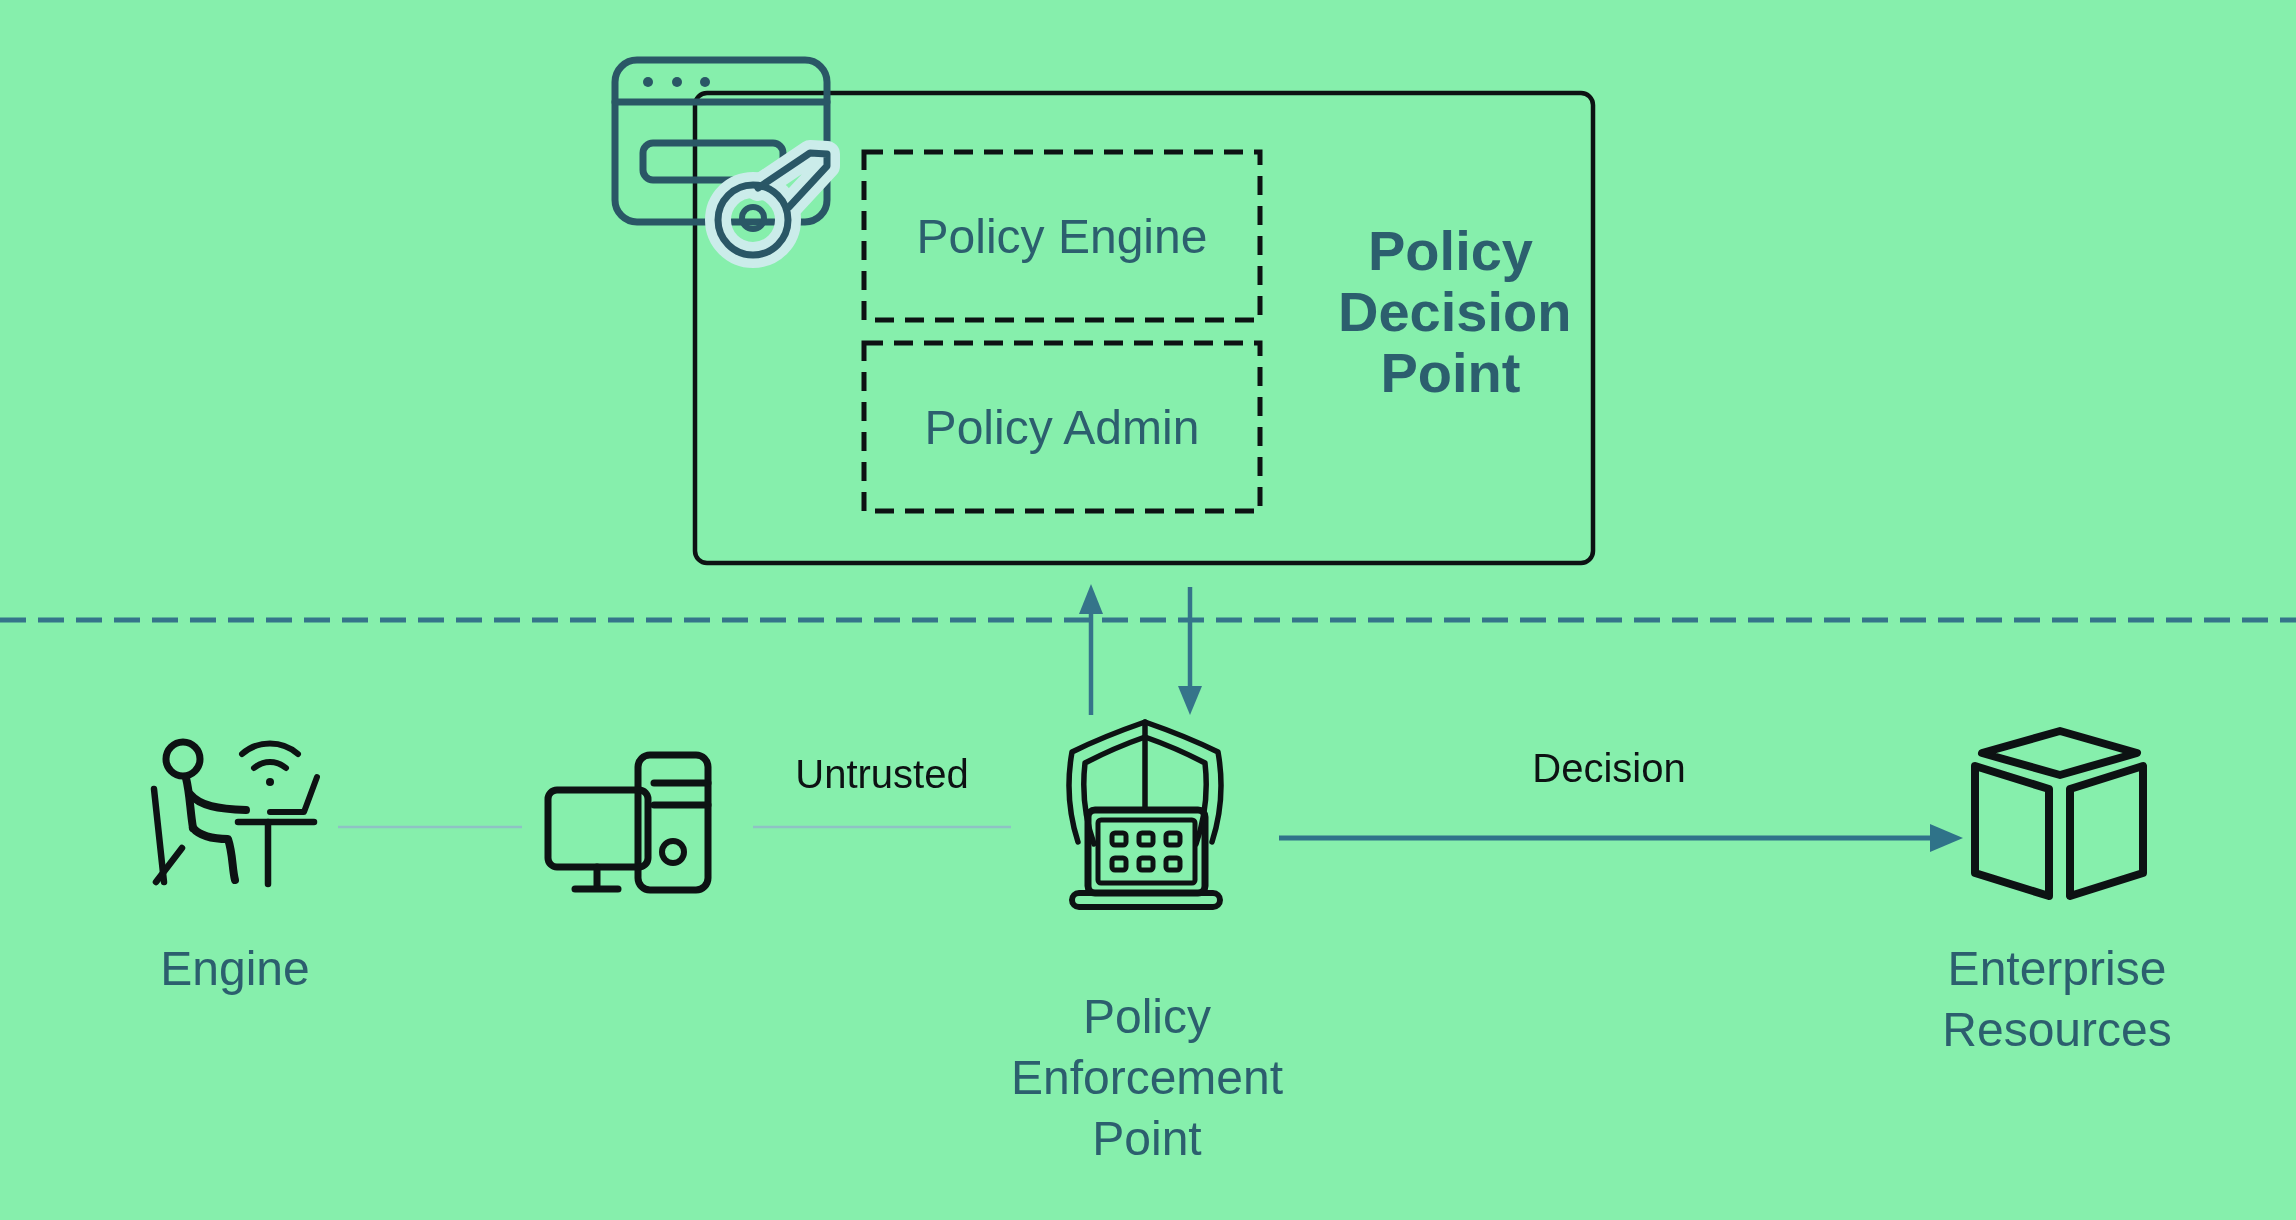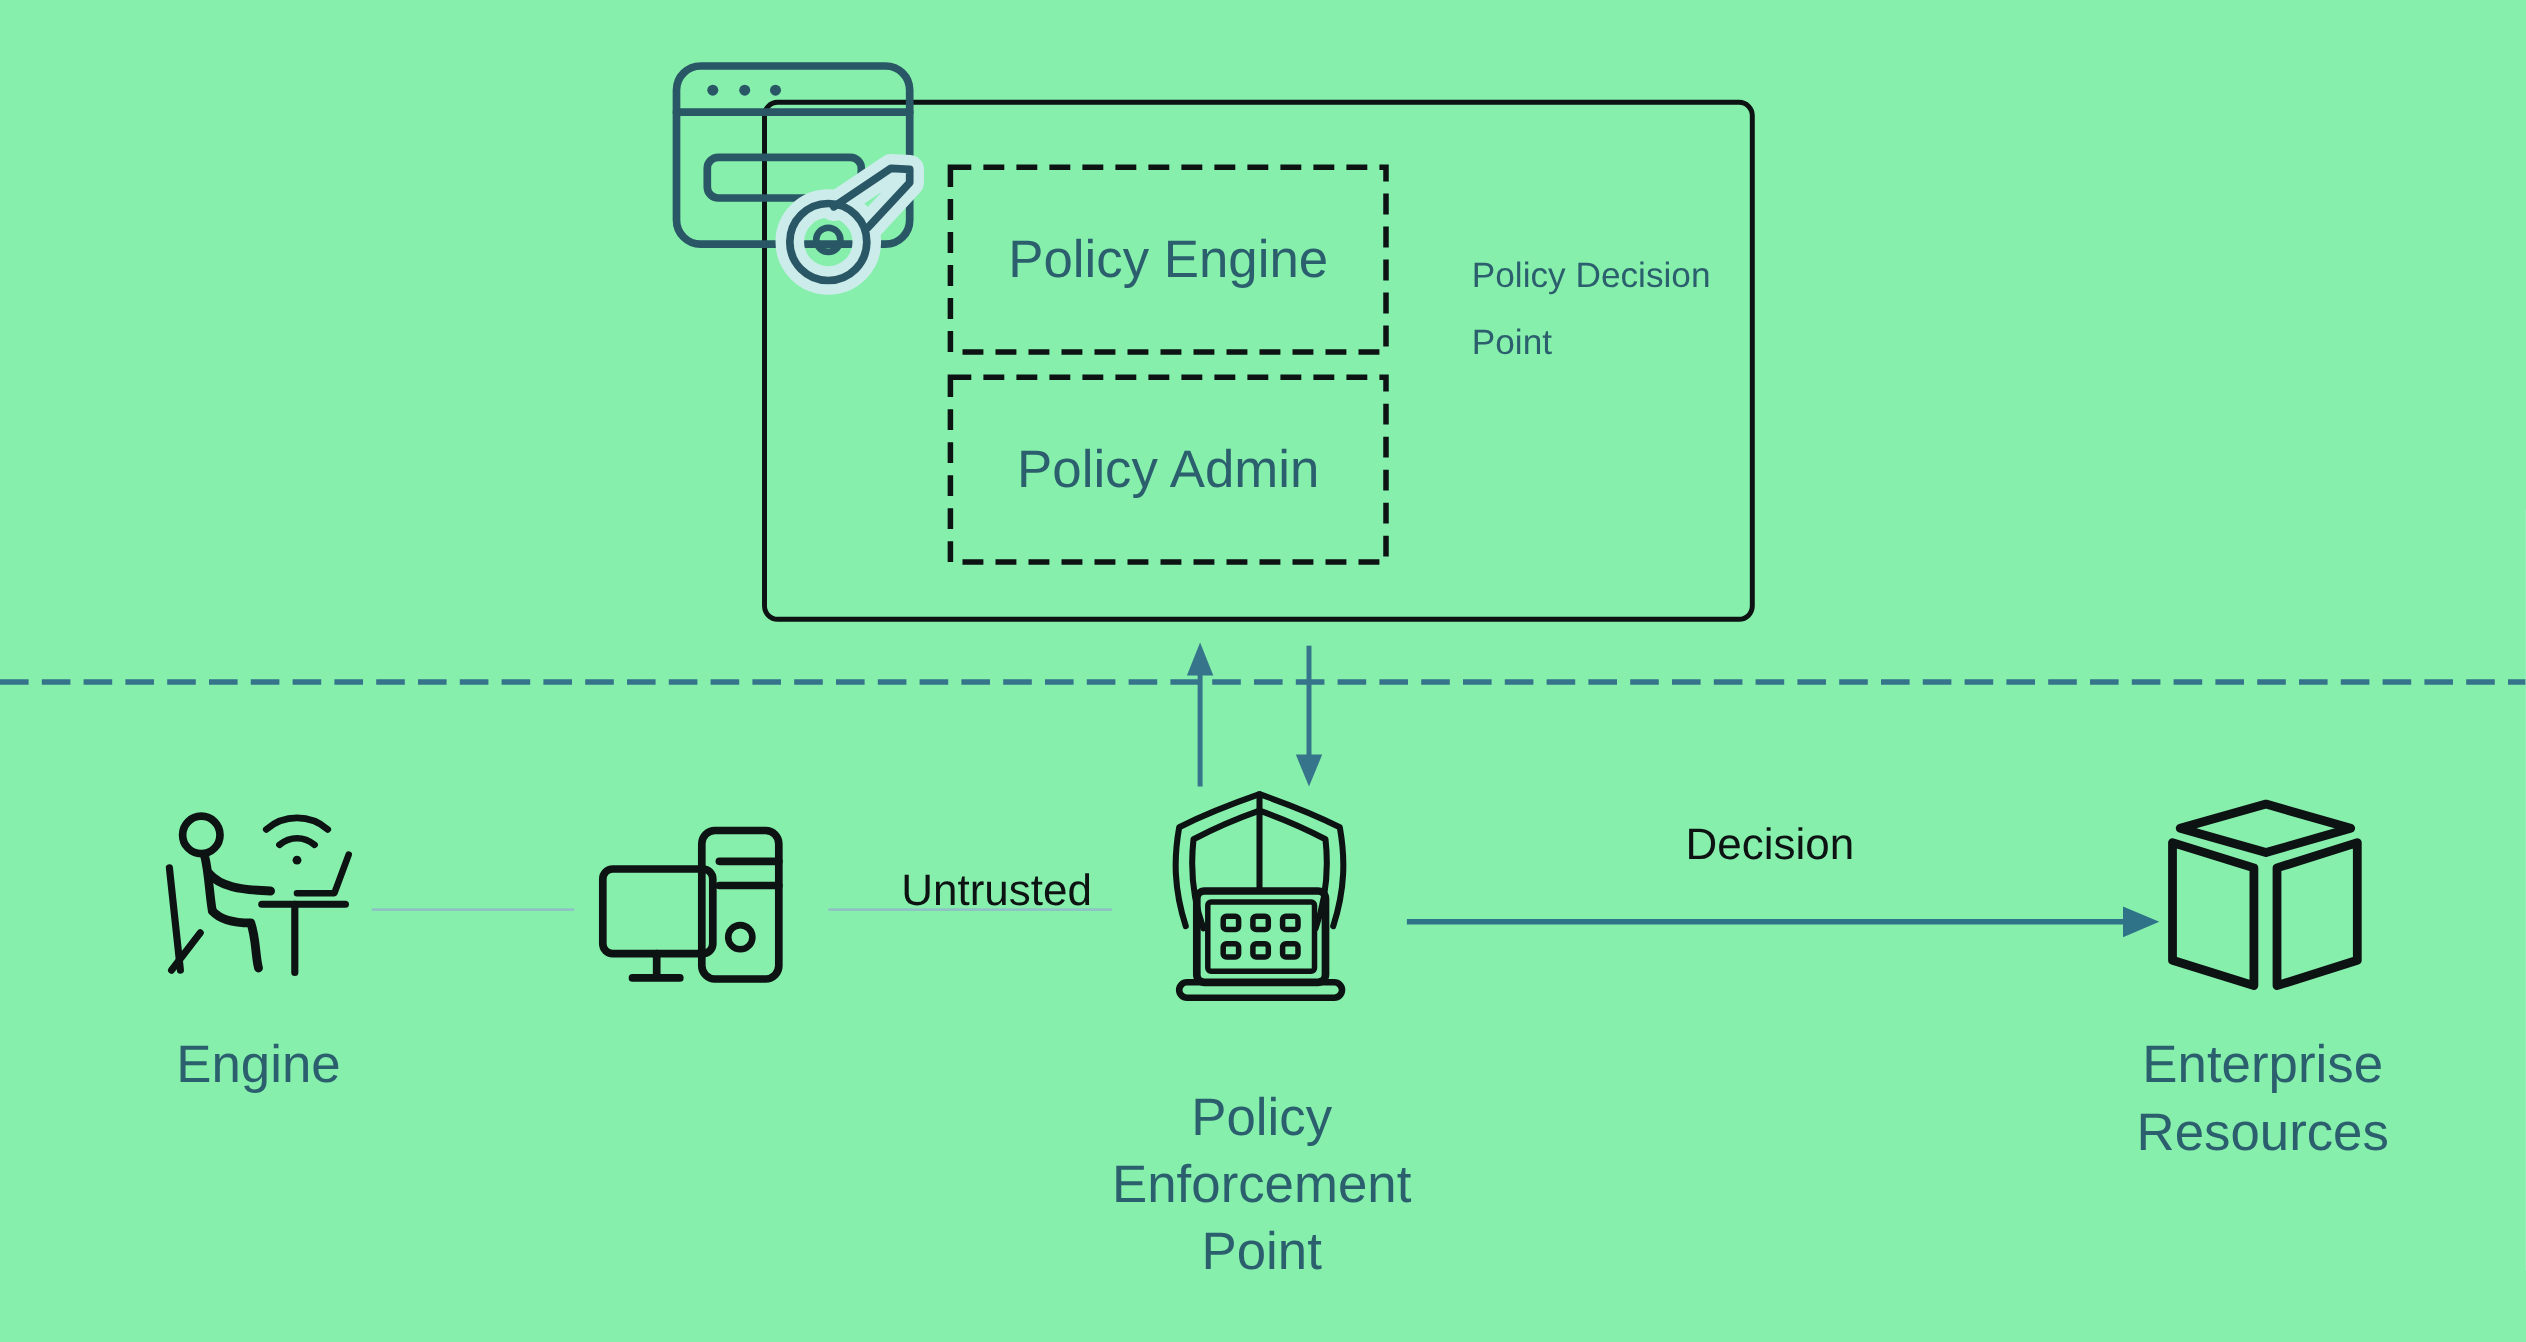--- a/index.html
+++ b/index.html
@@ -5,21 +5,21 @@
   html,body{margin:0;padding:0;}
   body{background:#cbecea;font-family:"Liberation Sans",sans-serif;}
   .canvas{position:relative;width:2296px;height:1220px;background:#86efac;overflow:hidden;}
   .abs{position:absolute;}
   svg{display:block;}
   .layer{position:absolute;left:0;top:0;}
   .box-label{display:flex;align-items:center;justify-content:center;
     font-size:48px;color:#2c5f6e;}
   .node-label{font-size:48px;line-height:61px;color:#2c5f6e;text-align:center;}
   .zone-label{font-size:40px;color:#0d1213;text-align:center;}
-  .pdp-label{font-size:32px;line-height:61px;color:#2c5f6e;text-align:left;}
+  .pdp-label{font-size:56px;line-height:61px;color:#2c5f6e;text-align:center;font-weight:bold;}
   .stroke-black{stroke:#0d1213;fill:none;stroke-linecap:round;stroke-linejoin:round;}
   .stroke-teal{stroke:#2a5766;fill:none;stroke-linecap:round;stroke-linejoin:round;}
   .halo{stroke:#cbecea;fill:none;stroke-linecap:round;stroke-linejoin:round;}
 </style>
 </head>
 <body>
 
 <div class="canvas">
 
   <svg class="layer" width="2296" height="1220" viewBox="0 0 2296 1220">
@@ -62,21 +62,21 @@
 
     <circle cx="155" cy="175" r="35" class="stroke-teal" stroke-width="7"></circle>
     <circle cx="155" cy="173" r="11" class="stroke-teal" stroke-width="6"></circle>
     <path d="M160,143 L212,108 L229,109 L229,121 L191,162" class="stroke-teal" stroke-width="7"></path>
   </svg>
 
   <div class="abs box-label" style="left:864px;top:152px;width:396px;height:168px;">Policy Engine</div>
   <div class="abs box-label" style="left:864px;top:343px;width:396px;height:168px;">Policy Admin</div>
   <div class="abs pdp-label" style="left:1338px;top:220px;width:225px;">Policy Decision Point</div>
 
-  <div class="abs zone-label" style="left:786px;top:752px;width:240px;margin-top:36px;">Untrusted</div>
+  <div class="abs zone-label" style="left:762px;top:752px;width:240px;">Untrusted</div>
   <div class="abs zone-label" style="left:1489px;top:746px;width:240px;">Decision</div>
 
   <svg class="abs" style="left:138px;top:732px;" width="195" height="165" viewBox="0 0 195 165">
     <circle cx="45" cy="27" r="17" class="stroke-black" stroke-width="7"></circle>
 
     <circle cx="132" cy="50" r="4" fill="#0d1213"></circle>
     <path d="M116,36 C126,28 138,28 148,36" class="stroke-black" stroke-width="6"></path>
     <path d="M104,22 C120,8 144,8 160,22" class="stroke-black" stroke-width="6"></path>
 
     <path d="M16,57 L26,150" class="stroke-black" stroke-width="6.5"></path>

